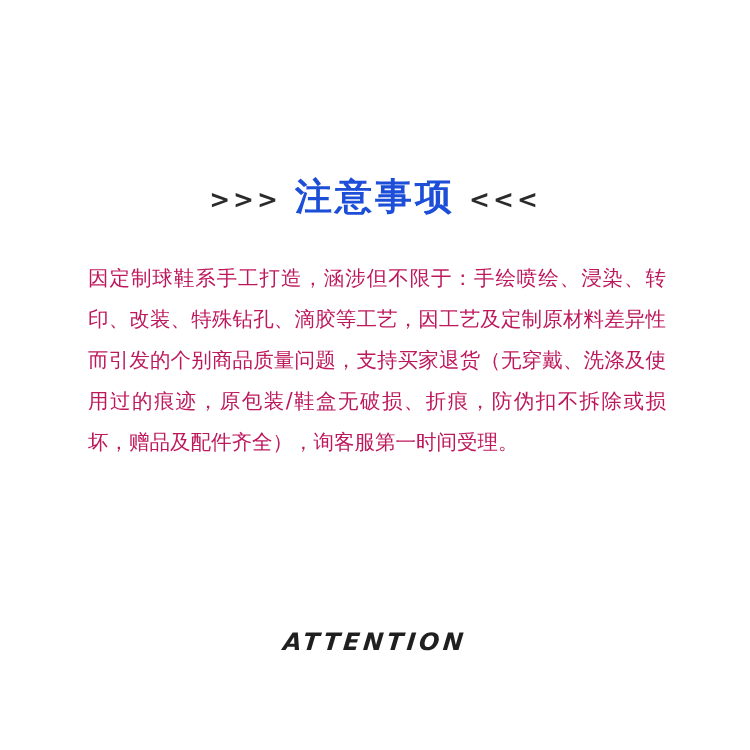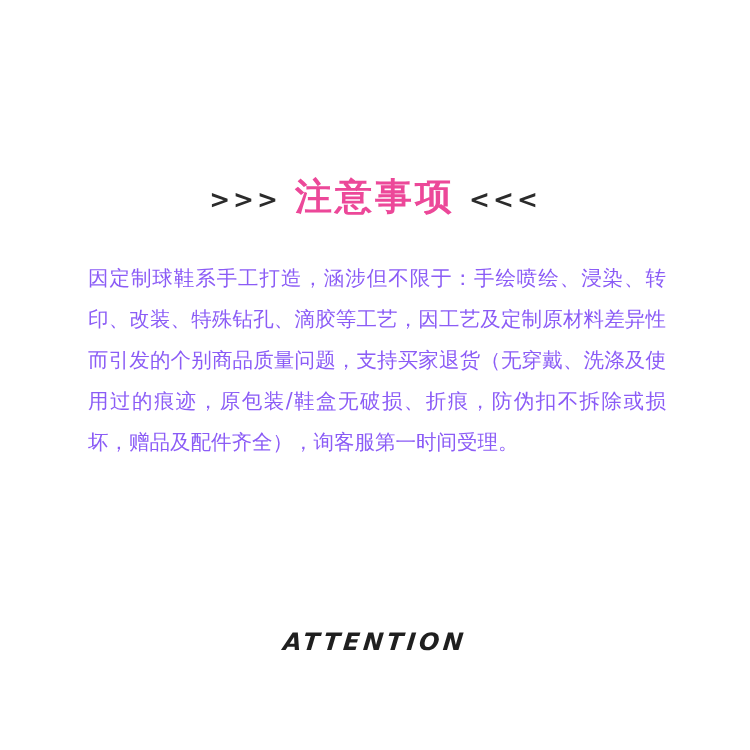--- a/index.html
+++ b/index.html
@@ -38,35 +38,35 @@
     font-weight: bold;
     color: #2b2b2b;
     letter-spacing: 3px;
     line-height: 1;
     transform: translateY(3px);
   }
   .heading-title {
     font-family: "DejaVu Sans", "Liberation Sans", sans-serif;
     font-size: 37px;
     font-weight: bold;
-    color: #ec4899;
+    color: #1d4ed8;
     letter-spacing: 3px;
     line-height: 1;
   }
 
   
   .body-text {
     position: absolute;
     top: 258px;
     left: 88px;
     width: 578px;
     font-family: "DejaVu Sans", "Liberation Sans", sans-serif;
     font-size: 20.5px;
     line-height: 41px;
-    color: #8b5cf6;
+    color: #be185d;
     text-align: justify;
     text-justify: inter-character;
     letter-spacing: 0px;
     white-space: pre-wrap;
   }
 
   
   .footer-word {
     position: absolute;
     top: 628px;

